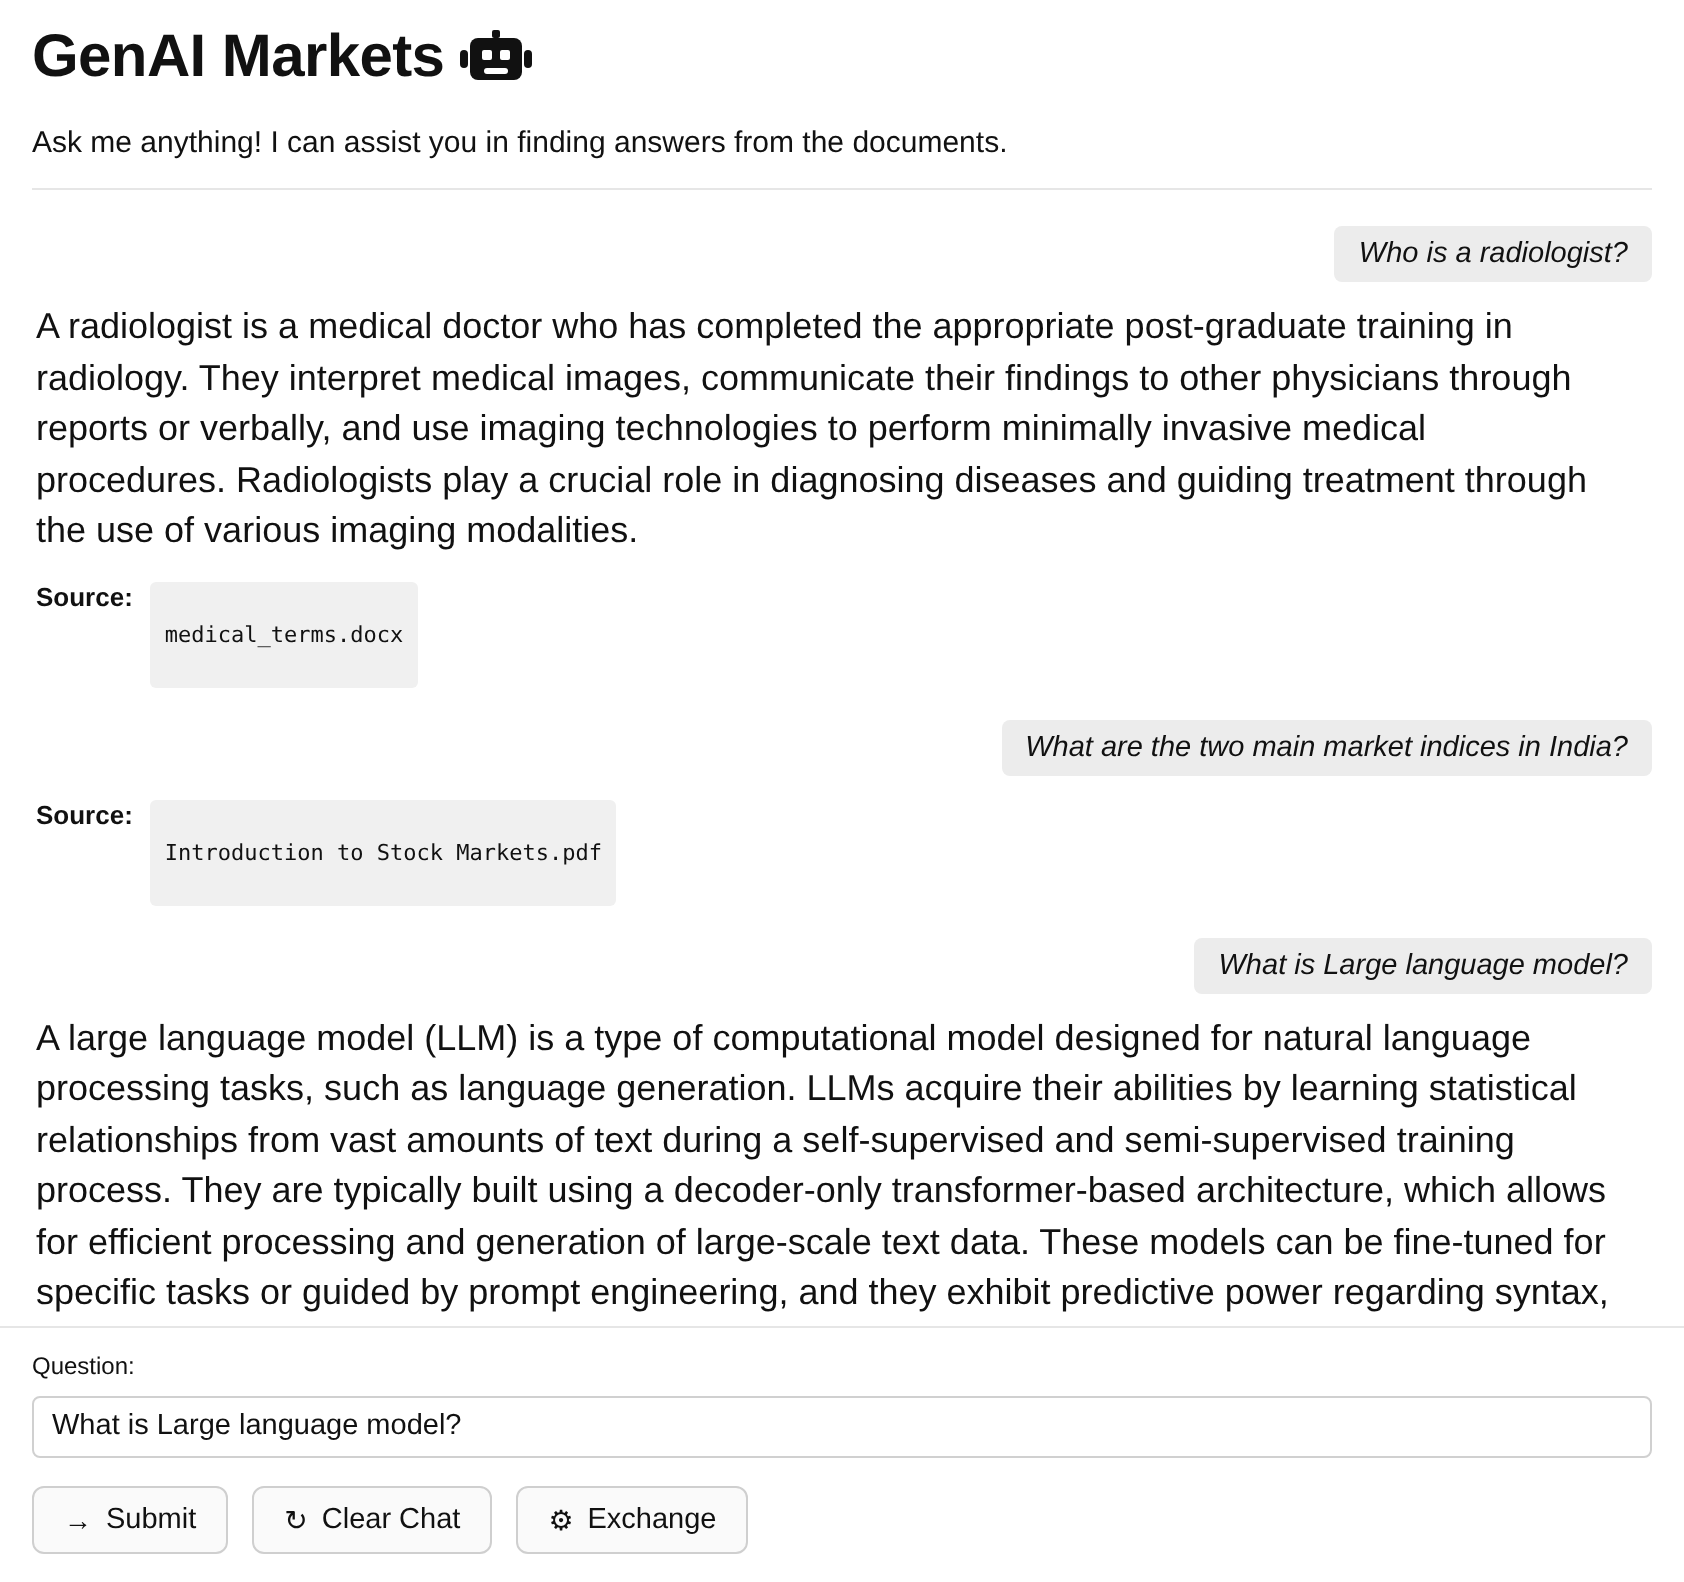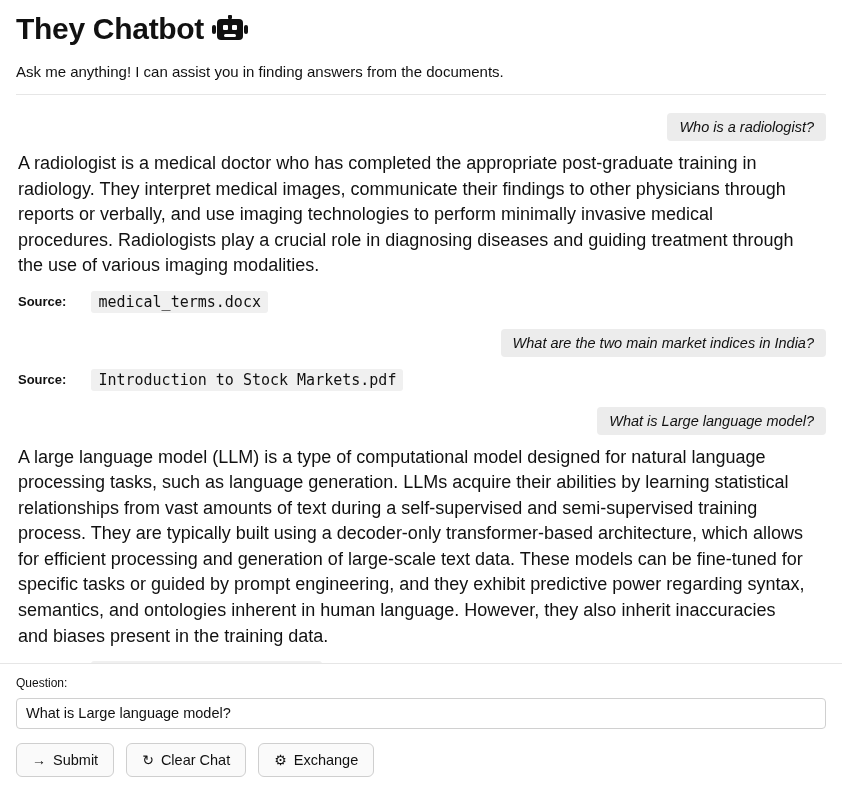--- a/index.html
+++ b/index.html
@@ -80,34 +80,33 @@
   }
   .bot-text {
     font-size: 18px;
     line-height: 1.42;
     color: #111;
     max-width: 790px;
     padding: 0 2px;
   }
   .source-row {
     display: flex;
-    align-items: center;
-    gap: 25px;
+    gap: 9px;
     margin: 12px 0 16px 2px;
   }
   .source-label {
     font-size: 13px;
     font-weight: bold;
     color: #111;
   }
   .source-chip {
     background: #f0f0f0;
     border-radius: 3px;
-    padding: 2px 7px;
-    font-size: 15px;
+    padding: 20px 7px;
+    font-size: 11px;
     font-family: "DejaVu Sans Mono", monospace;
     color: #111;
   }
   .footer {
     border-top: 1px solid #e6e6e6;
     padding: 12px 16px 14px 16px;
     box-sizing: border-box;
     background: #fff;
   }
   .q-label {
@@ -149,21 +148,21 @@
   }
   .btn .gl { font-size: 14px; }
 </style>
 </head>
 <body>
 
 <div class="app">
 
   <div class="header">
     <h1 class="app-title">
-      <span>They Chatbot</span>
+      <span>GenAI Markets</span>
       <span class="robot-icon">
         <svg width="36" height="30" viewBox="0 0 36 30" aria-hidden="true">
           <rect x="16" y="1" width="4" height="4" rx="1" fill="#111"></rect>
           <rect x="5" y="5" width="26" height="21" rx="4" fill="#111"></rect>
           <rect x="11" y="11" width="5" height="5" rx="1" fill="#fff"></rect>
           <rect x="20" y="11" width="5" height="5" rx="1" fill="#fff"></rect>
           <rect x="12" y="20" width="12" height="3" rx="1.5" fill="#fff"></rect>
           <rect x="0" y="11" width="4" height="9" rx="2" fill="#111"></rect>
           <rect x="32" y="11" width="4" height="9" rx="2" fill="#111"></rect>
         </svg>

